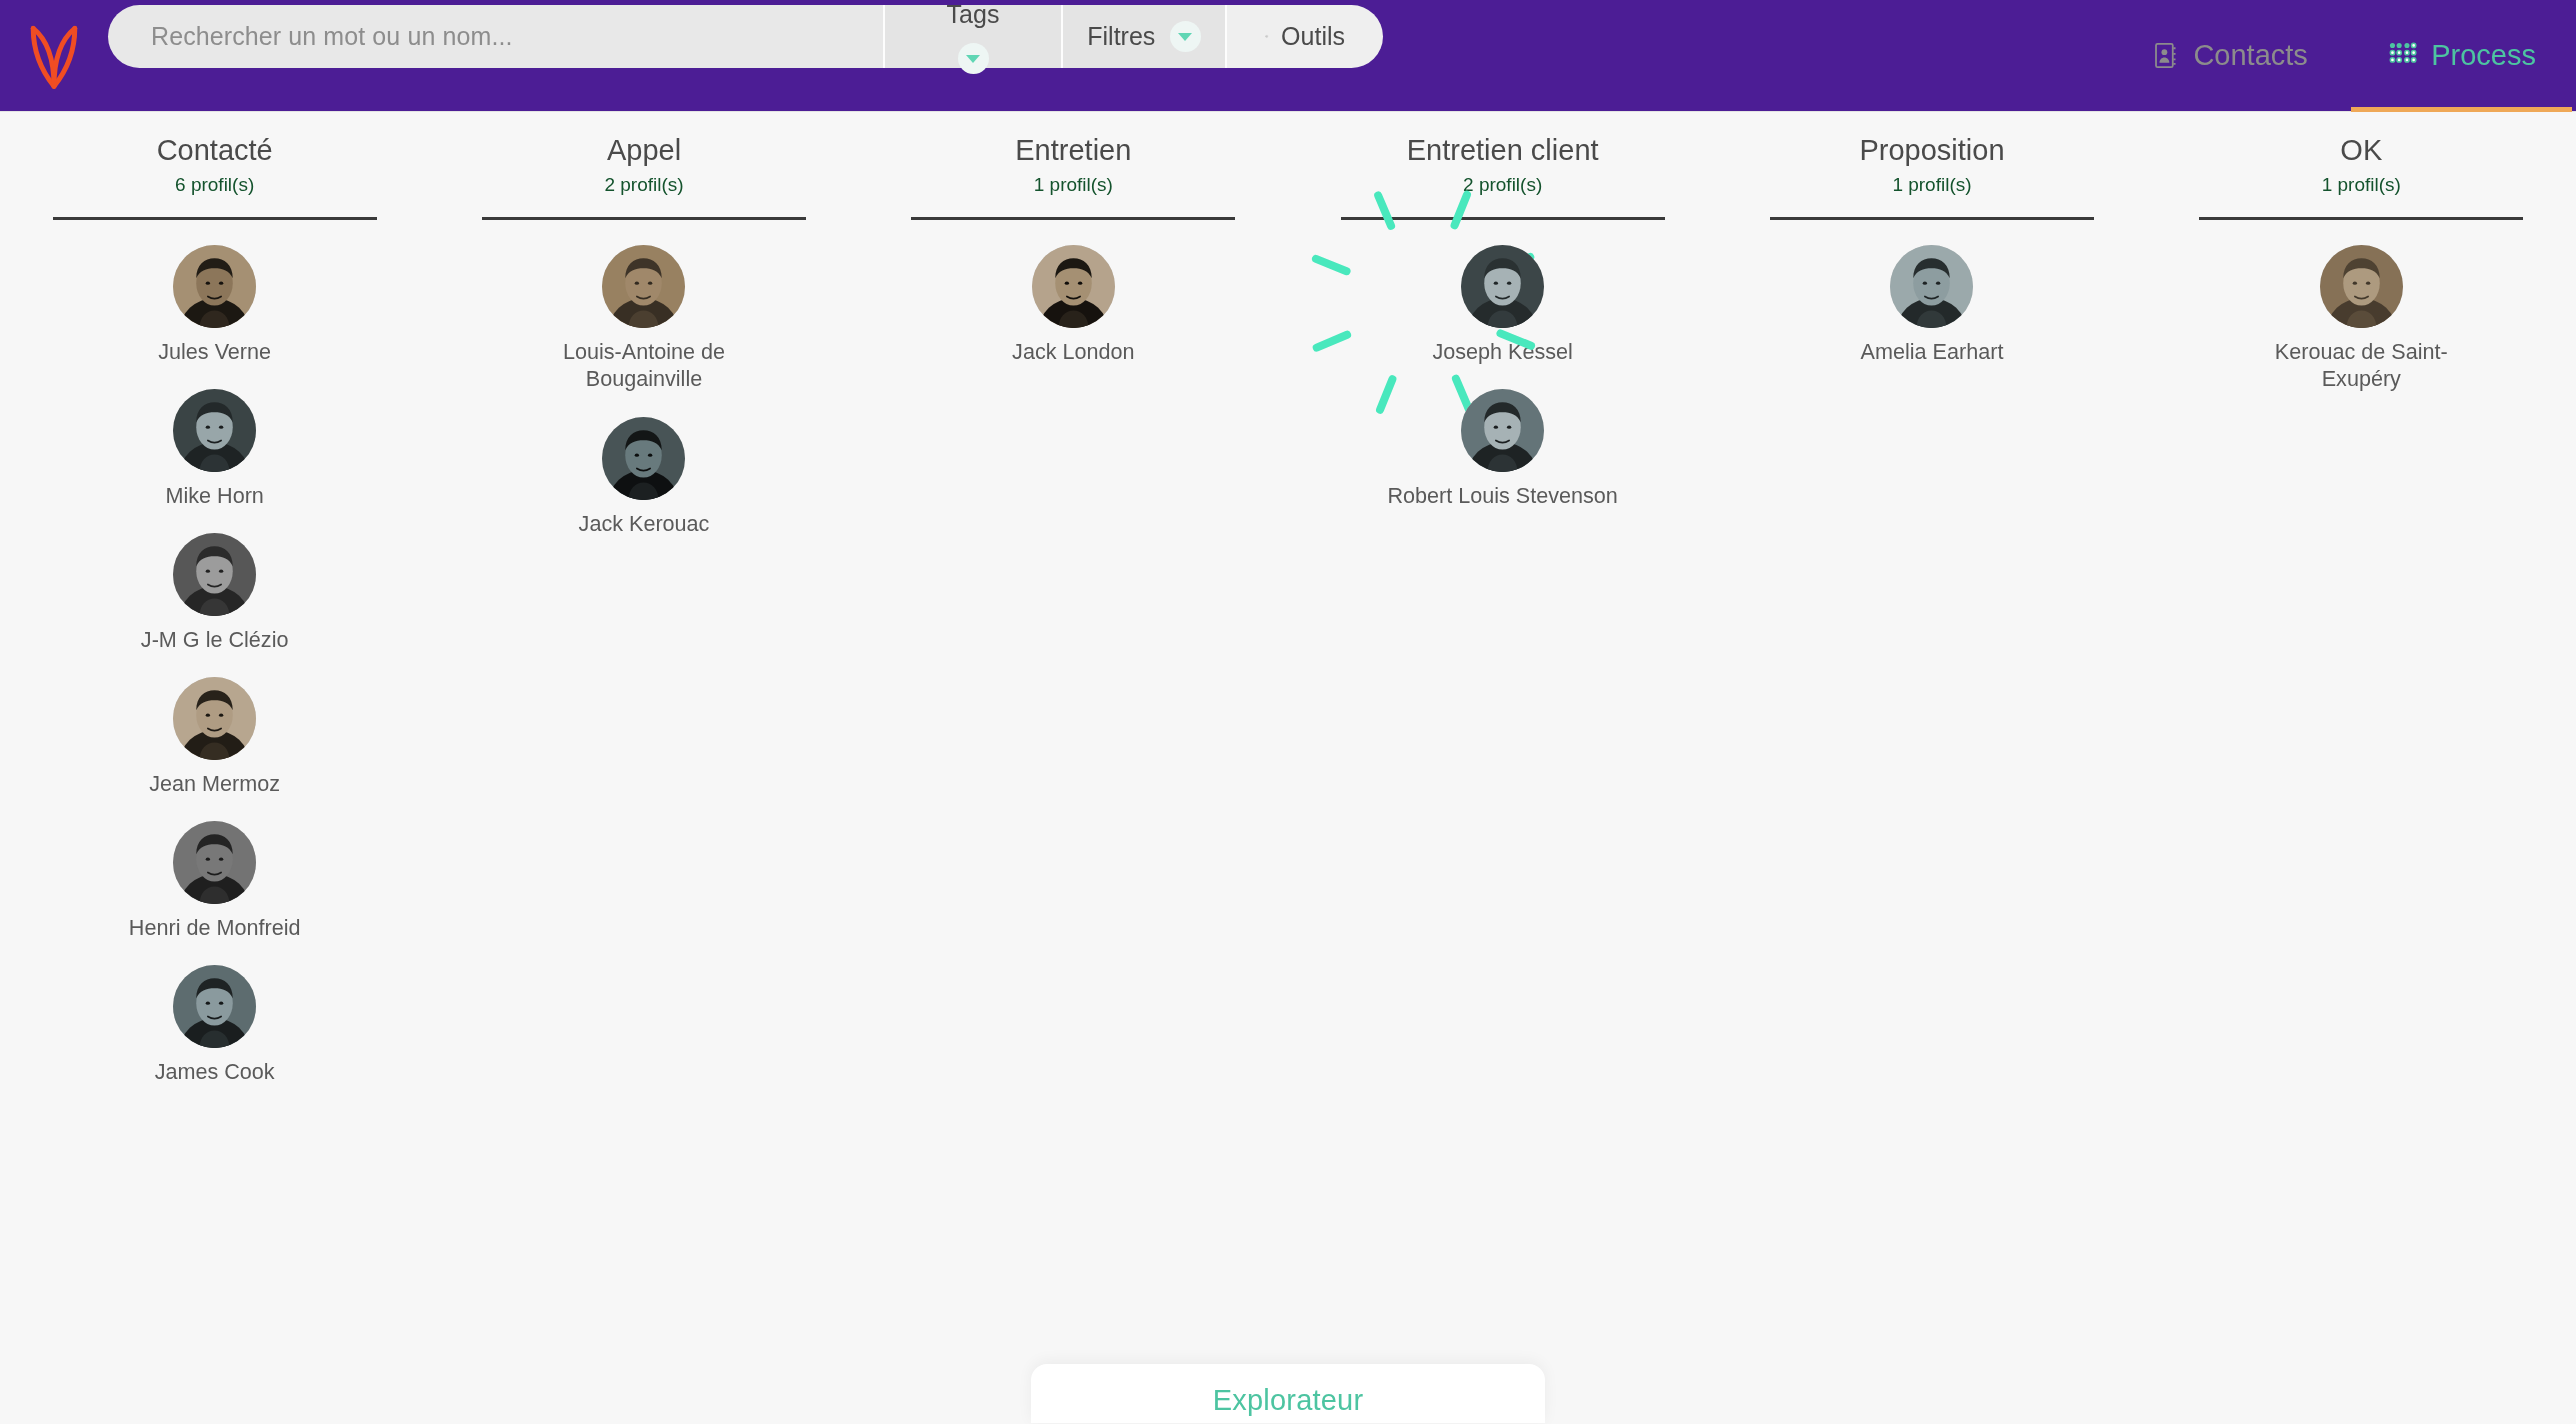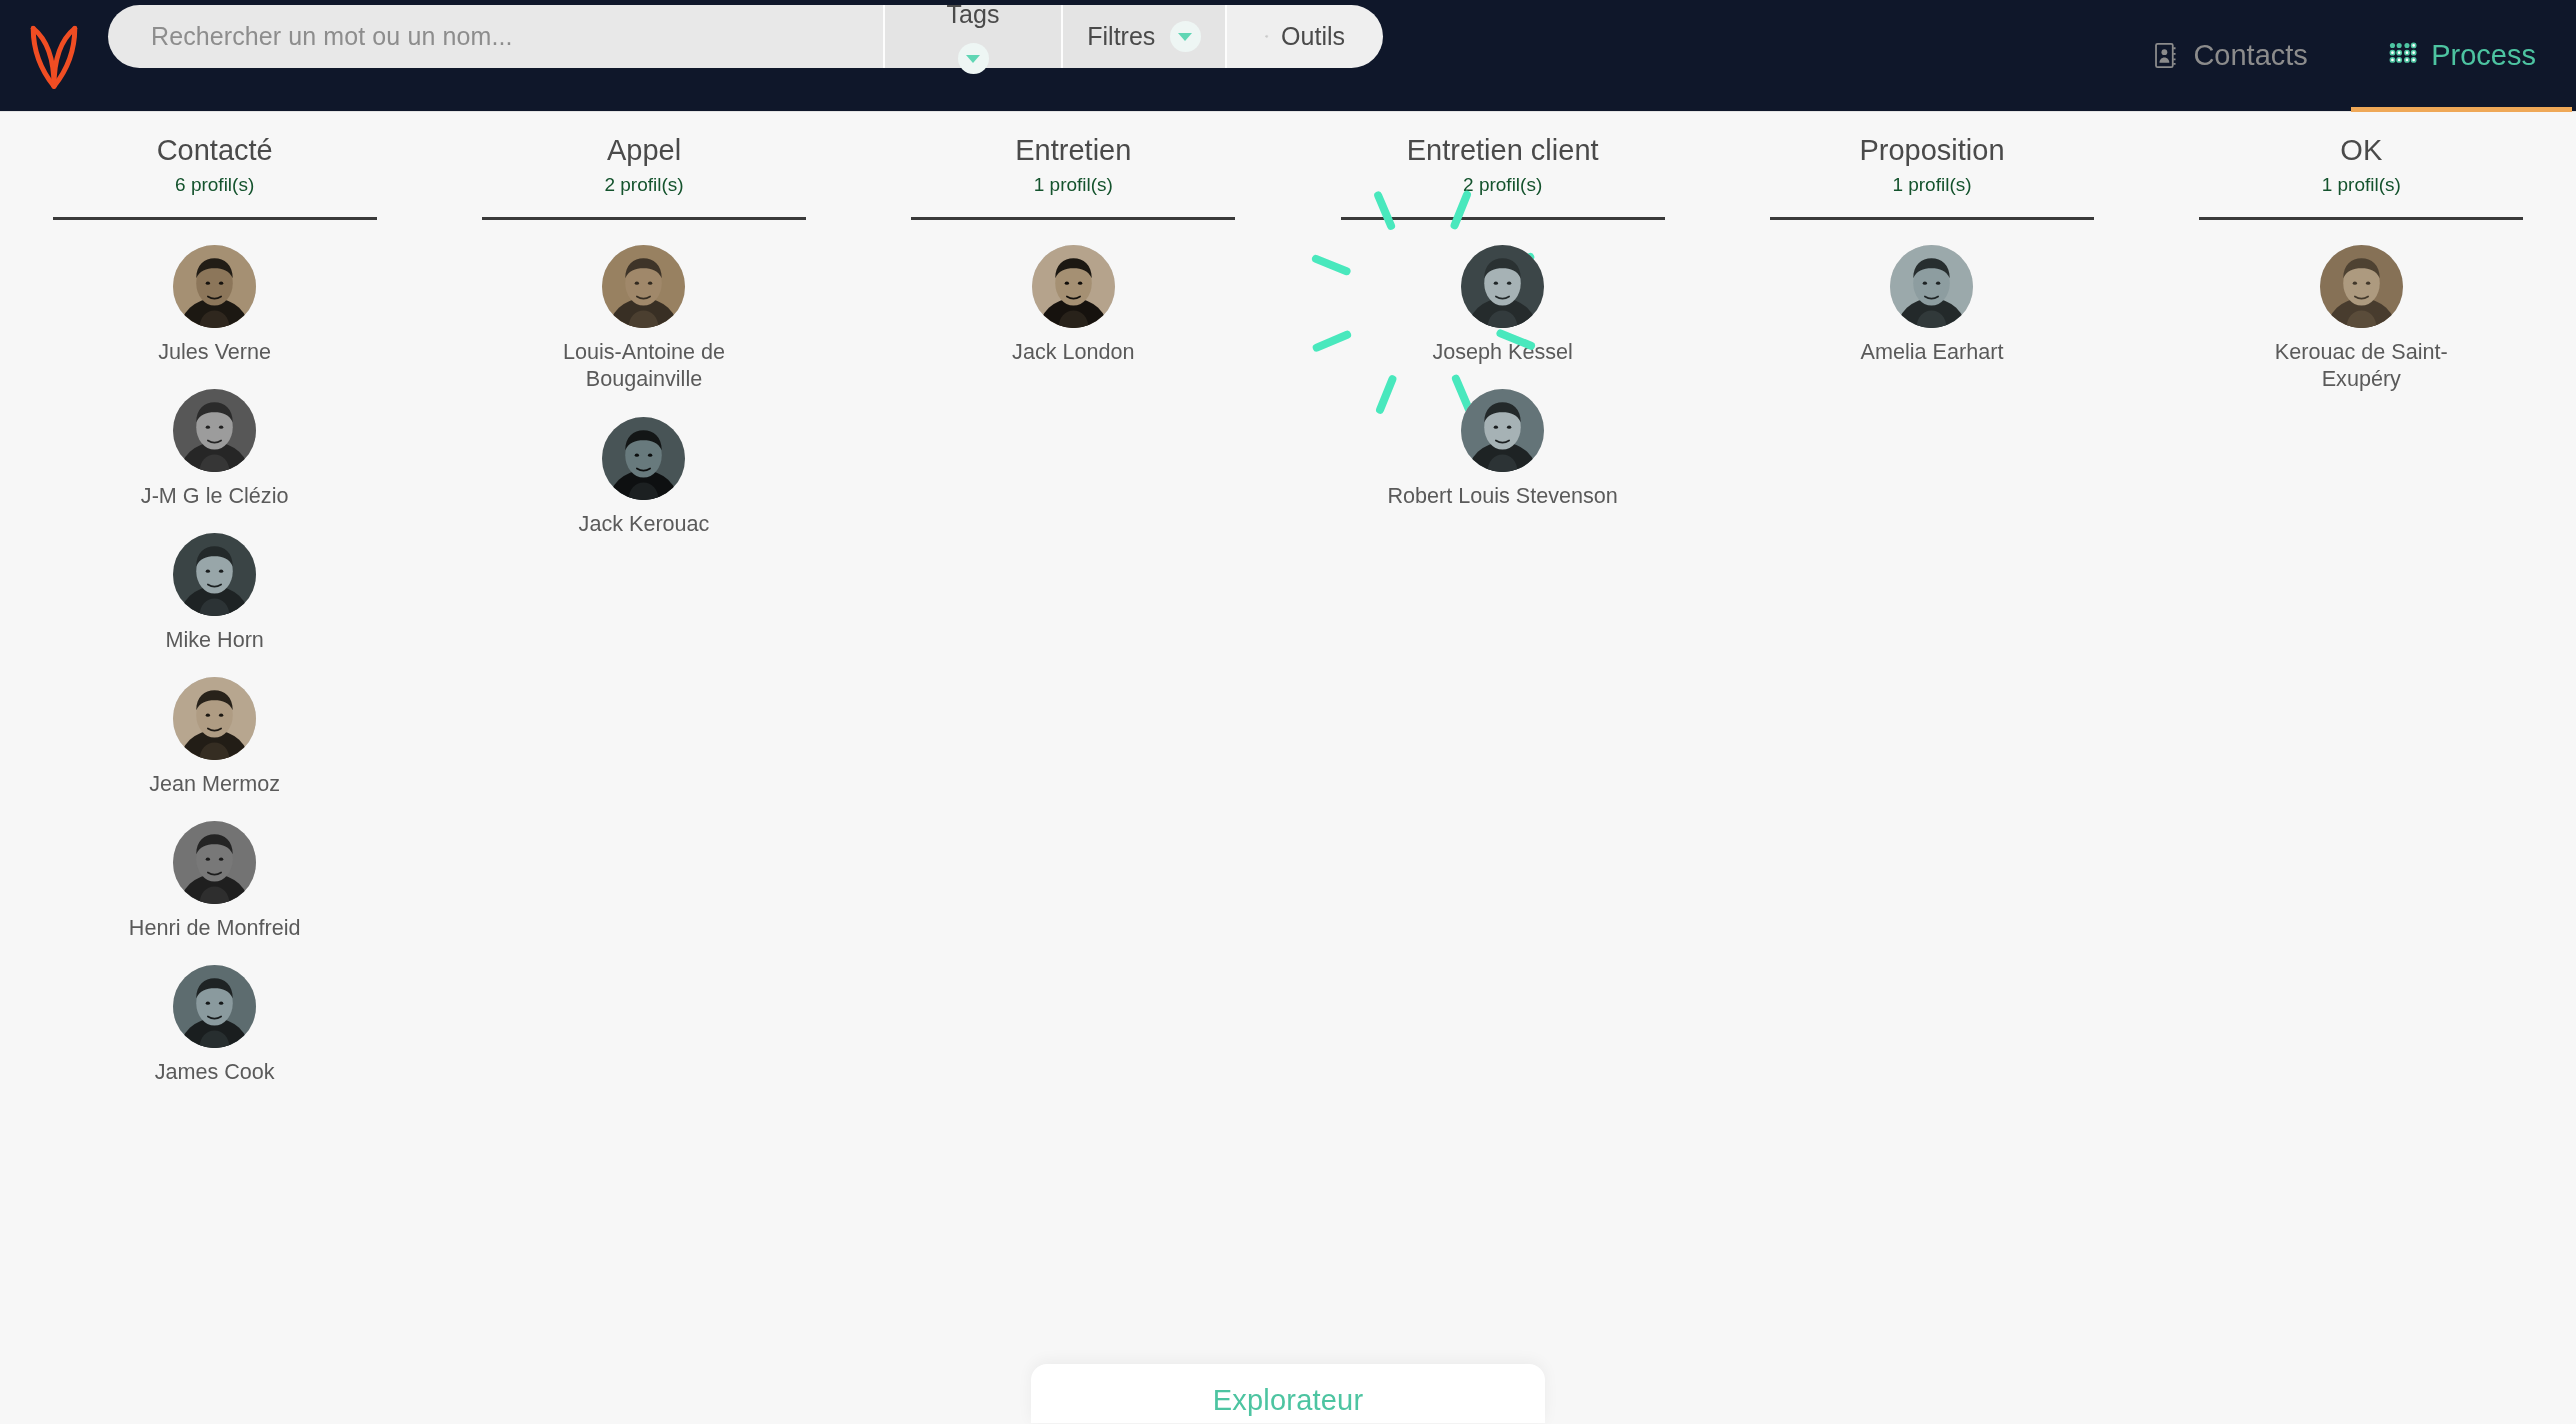--- a/index.html
+++ b/index.html
@@ -9,21 +9,21 @@
     overflow: hidden;
     background: #f7f7f7;
     font-family: "Liberation Sans", sans-serif;
     -webkit-font-smoothing: antialiased;
   }
 
   
   .topbar {
     position: relative;
     height: 112px;
-    background: #0f172a;
+    background: #4c1d95;
     display: flex;
     align-items: flex-start;
     border-bottom: 1.8px solid #e4e4e4;
   }
   .logo-wrap {
     width: 108px;
     height: 110px;
     display: flex;
     align-items: center;
     justify-content: center;
@@ -310,46 +310,46 @@
       <ellipse cx="58" cy="46" rx="2.6" ry="2" fill="hsl(34,22%,7%)"></ellipse>
       <path d="M42 62q8 5 16 0" stroke="hsl(34,22%,8%)" stroke-width="2" fill="none" stroke-linecap="round"></path>
       <path d="M32 100c0-13 8-21 18-21s18 8 18 21z" fill="hsl(34,22%,15%)"></path>
     </svg>
             </div>
             <div class="card-name">Jules Verne</div>
           </div>
           <div class="card">
             <div class="avatar">
               <svg class="face" viewBox="0 0 100 100" preserveAspectRatio="xMidYMid slice">
+      <rect width="100" height="100" fill="hsl(190,9%,25%)"></rect>
+      <ellipse cx="50" cy="104" rx="42" ry="40" fill="hsl(190,9%,13%)"></ellipse>
+      <ellipse cx="50" cy="46" rx="22" ry="27" fill="hsl(190,9%,63%)"></ellipse>
+      <path d="M28 40c0-16 10-24 22-24s22 8 22 24c-4-9-12-12-22-12s-18 3-22 12z" fill="hsl(190,9%,15%)"></path>
+      <ellipse cx="42" cy="46" rx="2.6" ry="2" fill="hsl(190,9%,11%)"></ellipse>
+      <ellipse cx="58" cy="46" rx="2.6" ry="2" fill="hsl(190,9%,11%)"></ellipse>
+      <path d="M42 62q8 5 16 0" stroke="hsl(190,9%,12%)" stroke-width="2" fill="none" stroke-linecap="round"></path>
+      <path d="M32 100c0-13 8-21 18-21s18 8 18 21z" fill="hsl(190,9%,19%)"></path>
+    </svg>
+            </div>
+            <div class="card-name">Mike Horn</div>
+          </div>
+          <div class="card">
+            <div class="avatar">
+              <svg class="face" viewBox="0 0 100 100" preserveAspectRatio="xMidYMid slice">
       <rect width="100" height="100" fill="hsl(0,0%,34%)"></rect>
       <ellipse cx="50" cy="104" rx="42" ry="40" fill="hsl(0,0%,15%)"></ellipse>
       <ellipse cx="50" cy="46" rx="22" ry="27" fill="hsl(0,0%,61%)"></ellipse>
       <path d="M28 40c0-16 10-24 22-24s22 8 22 24c-4-9-12-12-22-12s-18 3-22 12z" fill="hsl(0,0%,17%)"></path>
       <ellipse cx="42" cy="46" rx="2.6" ry="2" fill="hsl(0,0%,13%)"></ellipse>
       <ellipse cx="58" cy="46" rx="2.6" ry="2" fill="hsl(0,0%,13%)"></ellipse>
       <path d="M42 62q8 5 16 0" stroke="hsl(0,0%,14%)" stroke-width="2" fill="none" stroke-linecap="round"></path>
       <path d="M32 100c0-13 8-21 18-21s18 8 18 21z" fill="hsl(0,0%,21%)"></path>
     </svg>
             </div>
             <div class="card-name">J-M G le Clézio</div>
-          </div>
-          <div class="card">
-            <div class="avatar">
-              <svg class="face" viewBox="0 0 100 100" preserveAspectRatio="xMidYMid slice">
-      <rect width="100" height="100" fill="hsl(190,9%,25%)"></rect>
-      <ellipse cx="50" cy="104" rx="42" ry="40" fill="hsl(190,9%,13%)"></ellipse>
-      <ellipse cx="50" cy="46" rx="22" ry="27" fill="hsl(190,9%,63%)"></ellipse>
-      <path d="M28 40c0-16 10-24 22-24s22 8 22 24c-4-9-12-12-22-12s-18 3-22 12z" fill="hsl(190,9%,15%)"></path>
-      <ellipse cx="42" cy="46" rx="2.6" ry="2" fill="hsl(190,9%,11%)"></ellipse>
-      <ellipse cx="58" cy="46" rx="2.6" ry="2" fill="hsl(190,9%,11%)"></ellipse>
-      <path d="M42 62q8 5 16 0" stroke="hsl(190,9%,12%)" stroke-width="2" fill="none" stroke-linecap="round"></path>
-      <path d="M32 100c0-13 8-21 18-21s18 8 18 21z" fill="hsl(190,9%,19%)"></path>
-    </svg>
-            </div>
-            <div class="card-name">Mike Horn</div>
           </div>
           <div class="card">
             <div class="avatar">
               <svg class="face" viewBox="0 0 100 100" preserveAspectRatio="xMidYMid slice">
       <rect width="100" height="100" fill="hsl(34,22%,64%)"></rect>
       <ellipse cx="50" cy="104" rx="42" ry="40" fill="hsl(34,22%,11%)"></ellipse>
       <ellipse cx="50" cy="46" rx="22" ry="27" fill="hsl(34,22%,60%)"></ellipse>
       <path d="M28 40c0-16 10-24 22-24s22 8 22 24c-4-9-12-12-22-12s-18 3-22 12z" fill="hsl(34,22%,13%)"></path>
       <ellipse cx="42" cy="46" rx="2.6" ry="2" fill="hsl(34,22%,9%)"></ellipse>
       <ellipse cx="58" cy="46" rx="2.6" ry="2" fill="hsl(34,22%,9%)"></ellipse>

